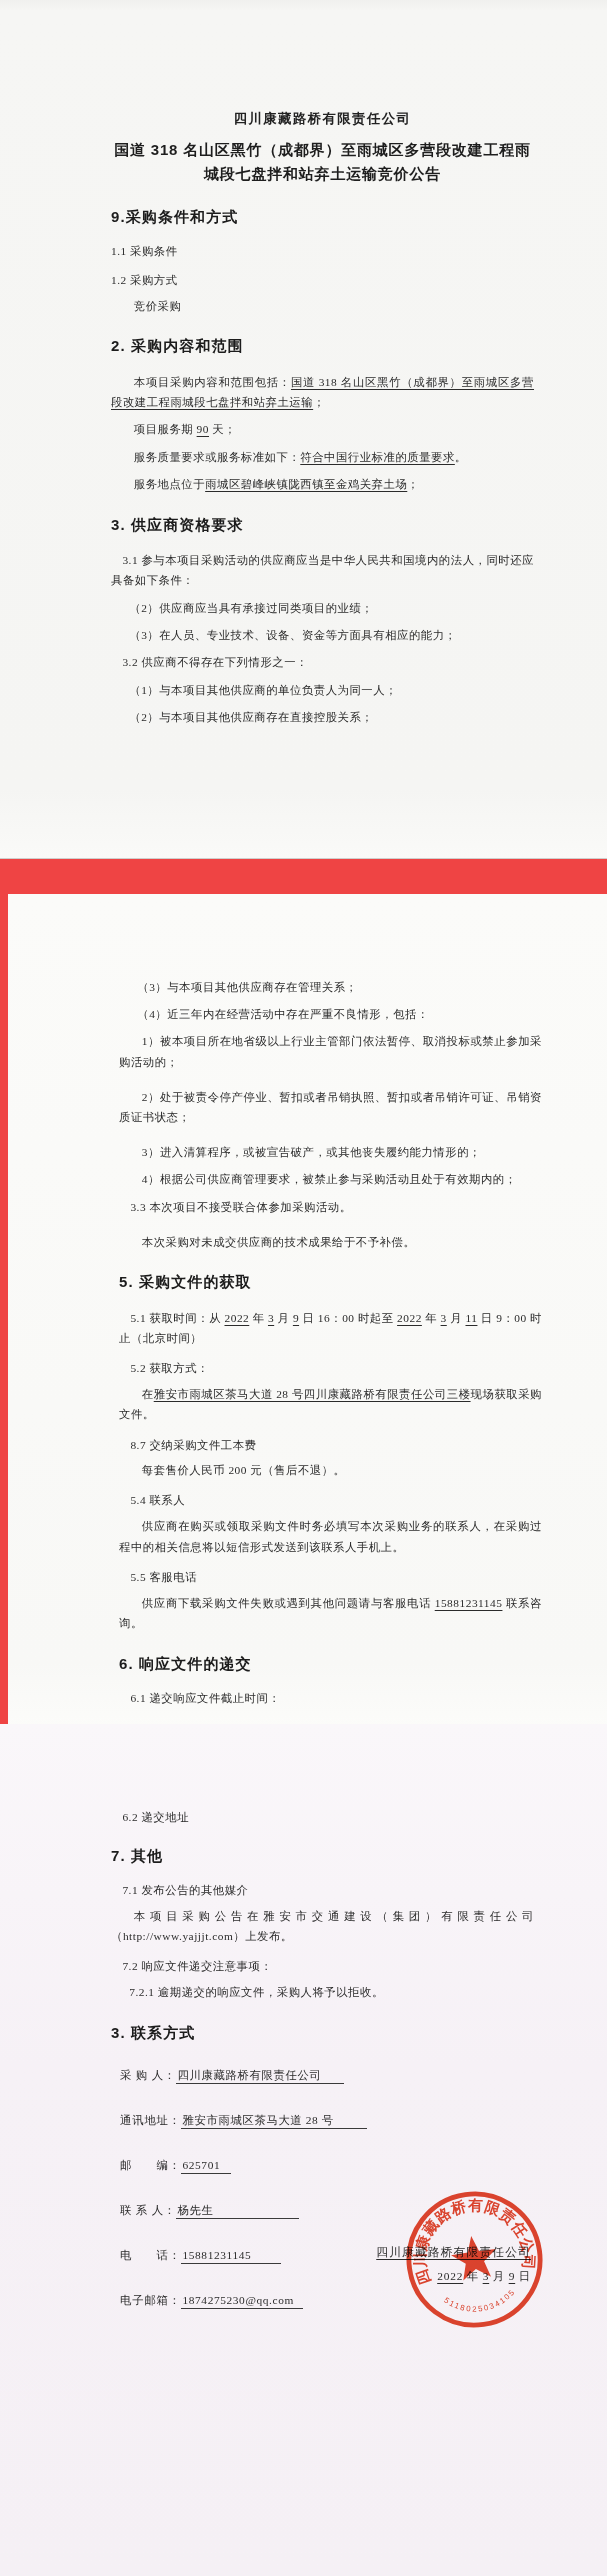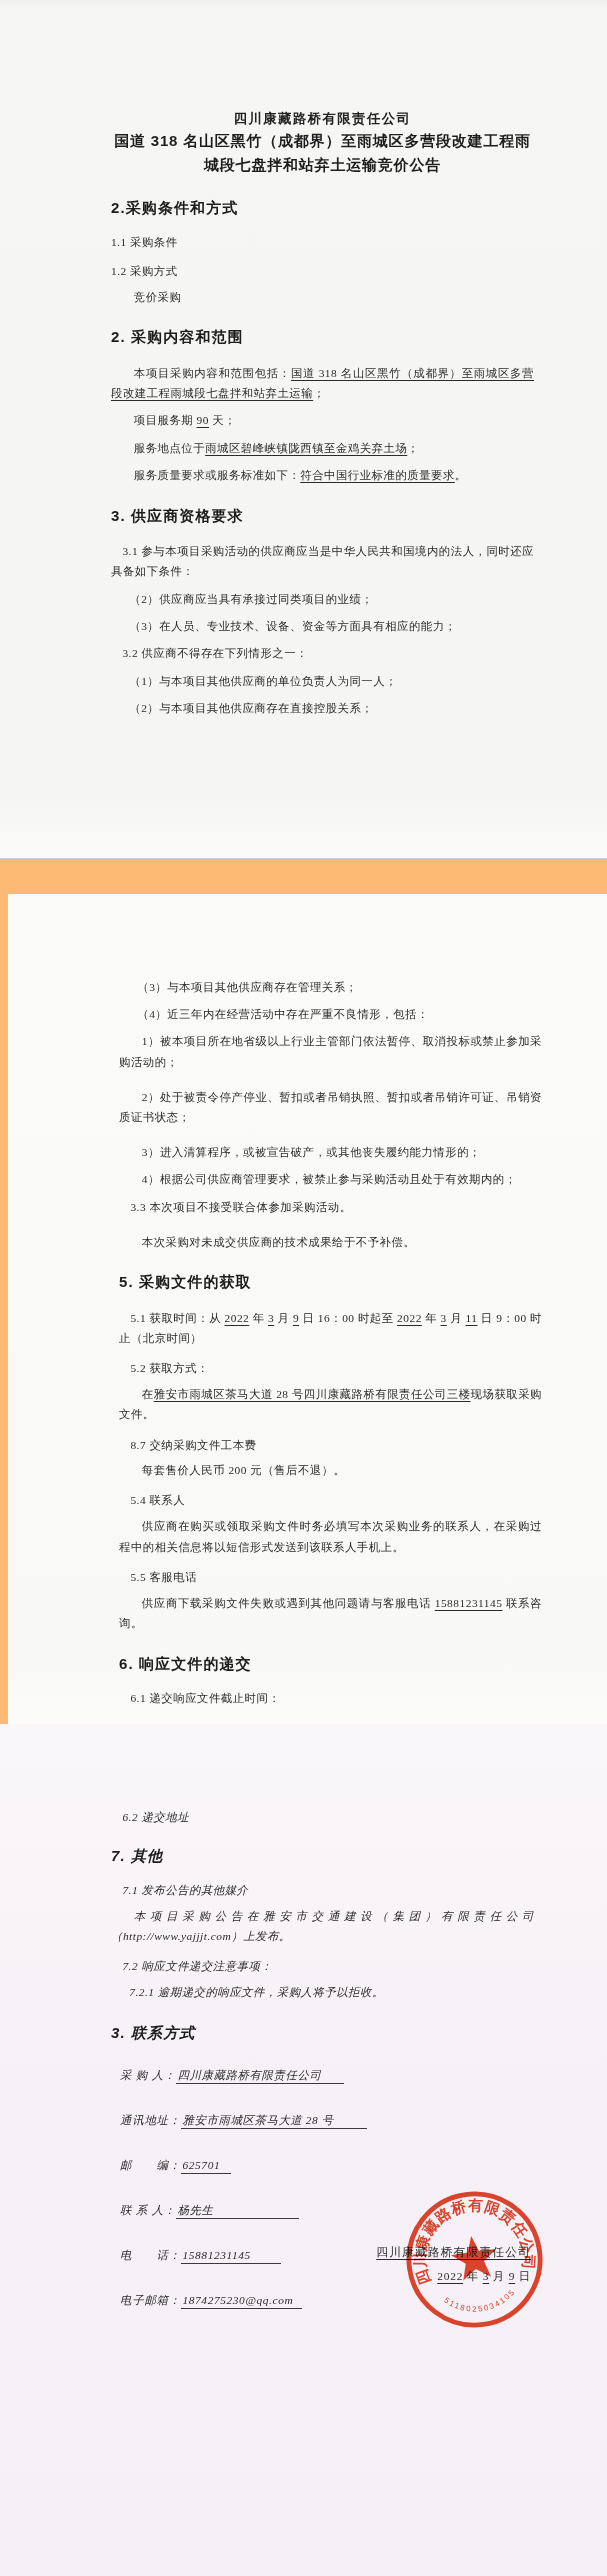--- a/index.html
+++ b/index.html
@@ -1,31 +1,31 @@
 <!DOCTYPE html>
 <html style="font-size:12px"><head>
 <meta charset="utf-8">
 <style>
   html,body{margin:0;padding:0;background:#ffffff;}
   .canvas{position:relative;width:607px;height:2576px;margin:0 auto;overflow:hidden;
-          background:#fdba74;font-family:"Liberation Serif",serif;color:#2b2b2b;}
+          background:#ef4444;font-family:"Liberation Serif",serif;color:#2b2b2b;}
   .page{position:absolute;left:0;width:607px;overflow:hidden;box-sizing:border-box;}
   #page1{top:0;height:859px;background:linear-gradient(180deg,#f0f0ee 0,#f6f6f4 10.6px,#f5f5f3 92%,#fafaf8 100%);border-bottom:1.5px solid #cfcfcd;}
   #page2{top:894px;height:855px;background:linear-gradient(180deg,#fbfbf9 0,#f8f8f6 90%,#fdfdfb 100%);border-bottom:1.5px solid #d9d9db;margin-left:8px;}
   #page3{top:1724px;height:852px;background:linear-gradient(180deg,#faf7fa 0,#f6f1f6 40%,#f5f0f5 100%);}
   .content{padding-left:111px;padding-right:73px;box-sizing:border-box;}
   #page1 .content{padding-top:109px;}
   #page2 .content{padding-top:76px;}
-  #page3 .content{padding-top:73px;font-style:italic;}
+  #page3 .content{padding-top:73px;}
 
   .t1{font-family:"Liberation Sans",sans-serif;font-weight:700;font-size:13.3px;line-height:20px;
       text-align:center;margin:0;letter-spacing:1.5px;color:#222;}
   .t2{font-family:"Liberation Sans",sans-serif;font-weight:700;font-size:15px;line-height:23.5px;
       text-align:center;margin:0;letter-spacing:0.8px;color:#1e1e1e;}
-  .t2.first{margin-top:0;}
+  .t2.first{margin-top:9px;}
 
   .h{font-family:"Liberation Sans",sans-serif;font-weight:700;font-size:15px;line-height:23px;
      margin:18px 0 0;color:#1c1c1c;letter-spacing:1.1px;}
   .s{font-size:11.4px;line-height:18px;margin:10.6px 0 0;letter-spacing:0.5px;}
   .p{font-size:11.4px;line-height:20.5px;margin:6.8px 0 0;letter-spacing:0.5px;text-align:justify;}
   .ind1{text-indent:1em;}
   .ind15{text-indent:1.6em;}
   .ind2{text-indent:2em;}
   .mt-lg{margin-top:14.4px;}
   .mt-xl{margin-top:20px;}
@@ -53,30 +53,30 @@
 <body>
 
 <div class="canvas">
 
   <div class="page" id="page1">
     <div class="content">
       <p class="t1">四川康藏路桥有限责任公司</p>
       <p class="t2 first">国道 318 名山区黑竹（成都界）至雨城区多营段改建工程雨</p>
       <p class="t2">城段七盘拌和站弃土运输竞价公告</p>
 
-      <p class="h mt-xl">2.采购条件和方式</p>
+      <p class="h mt-xl">9.采购条件和方式</p>
       <p class="s mt-lg">1.1 采购条件</p>
       <p class="s">1.2 采购方式</p>
       <p class="p ind2">竞价采购</p>
 
       <p class="h">2. 采购内容和范围</p>
       <p class="p ind2 mt-lg"><span>本项目采购内容和范围包括：</span><span class="u">国道 318 名山区黑竹（成都界）至雨城区多营段改建工程雨城段七盘拌和站弃土运输</span><span>；</span></p>
       <p class="p ind2"><span>项目服务期 </span><span class="u">90</span><span> 天；</span></p>
+      <p class="p ind2"><span>服务质量要求或服务标准如下：</span><span class="u">符合中国行业标准的质量要求</span><span>。</span></p>
       <p class="p ind2"><span>服务地点位于</span><span class="u">雨城区碧峰峡镇陇西镇至金鸡关弃土场</span><span>；</span></p>
-      <p class="p ind2"><span>服务质量要求或服务标准如下：</span><span class="u">符合中国行业标准的质量要求</span><span>。</span></p>
 
       <p class="h">3.  供应商资格要求</p>
       <p class="p ind1 mt-lg">3.1 参与本项目采购活动的供应商应当是中华人民共和国境内的法人，同时还应具备如下条件：</p>
       <p class="p ind15">（2）供应商应当具有承接过同类项目的业绩；</p>
       <p class="p ind15">（3）在人员、专业技术、设备、资金等方面具有相应的能力；</p>
       <p class="p ind1">3.2 供应商不得存在下列情形之一：</p>
       <p class="p ind15">（1）与本项目其他供应商的单位负责人为同一人；</p>
       <p class="p ind15">（2）与本项目其他供应商存在直接控股关系；</p>
     </div>
   </div>

